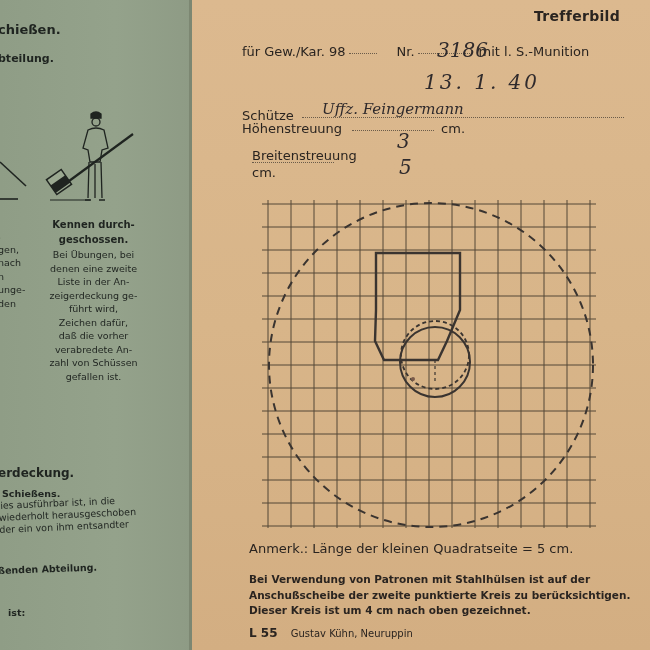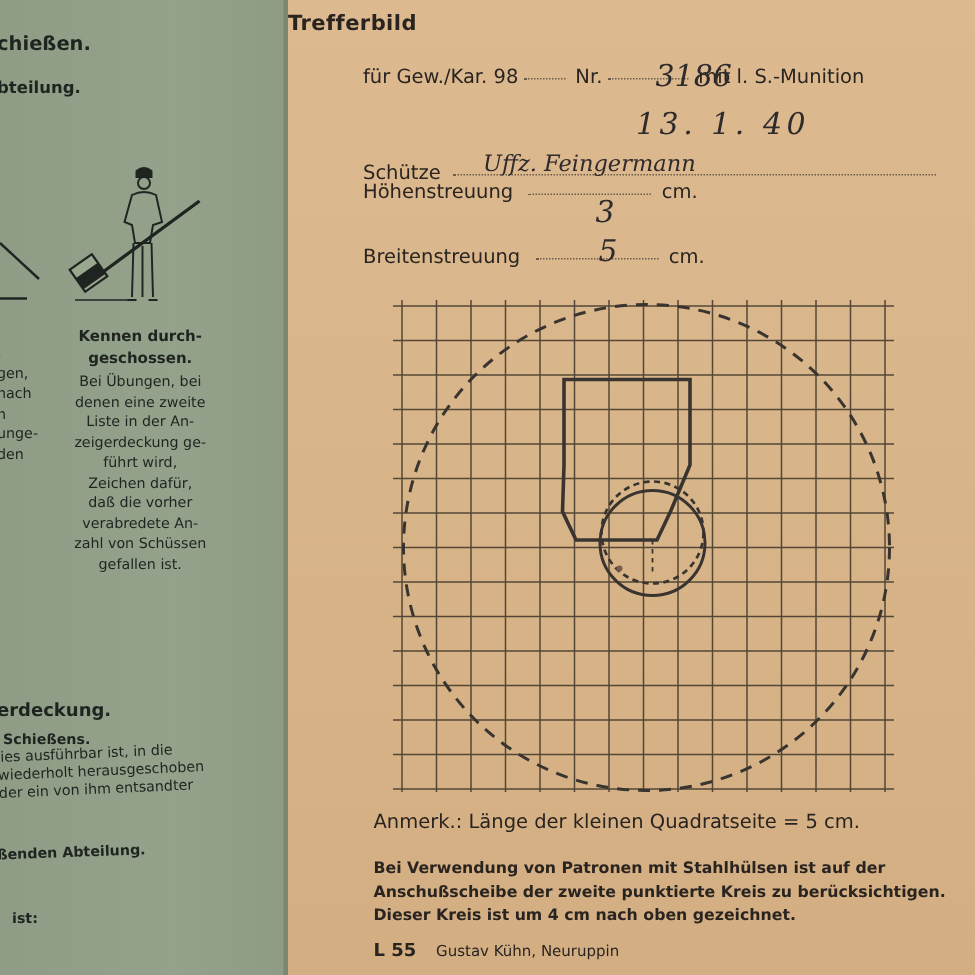--- a/index.html
+++ b/index.html
@@ -8,21 +8,21 @@
     background: linear-gradient(90deg,#8f9d86 0%,#94a28b 60%,#8e9b85 100%); color:#1f2420; overflow:hidden; }
   .left-page .edge { position:absolute; right:0; top:0; width:3px; height:650px; background:#6f7a66; opacity:.6; }
   .right-page { position:absolute; left:192px; top:0; width:458px; height:650px;
     background: linear-gradient(180deg,#dcb98f 0%,#d8b589 50%,#d3ae82 100%); color:#2a2420; }
   .lp { position:absolute; white-space:nowrap; }
   .lp.h1 { font-size:13px; font-weight:bold; }
   .lp.h2 { font-size:11px; font-weight:bold; }
   .lp.small { font-size:9.5px; }
   .centered-col { position:absolute; left:46px; width:95px; top:218px; text-align:center; font-size:9.5px; line-height:13.5px; }
   .centered-col .ttl { font-weight:bold; font-size:10px; line-height:13px; margin-bottom:2px; }
-  .title { position:absolute; left:0; width:428px; top:8px; text-align:left; font-size:14px; font-weight:bold; letter-spacing:.3px; }
+  .title { position:absolute; left:0; width:428px; top:8px; text-align:right; font-size:14px; font-weight:bold; letter-spacing:.3px; }
   .field-row { position:absolute; left:50px; font-size:13px; white-space:nowrap; display:flex; align-items:baseline; }
   .dots { display:inline-block; border-bottom:1px dotted #6b5c4a; height:1px; margin:0 3px; position:relative; top:-2px; }
   .hand { font-family:"DejaVu Serif", serif; font-style:italic; font-size:20px; color:#2f2a2c; position:absolute; }
   .grid-wrap { position:absolute; left:66px; top:198px; width:342px; height:330px; }
   .note { position:absolute; left:57px; top:541px; font-size:13px; white-space:nowrap; }
   .para { position:absolute; left:57px; top:572px; font-size:10.5px; line-height:15.5px; font-weight:bold; white-space:nowrap; }
   .footer { position:absolute; left:57px; top:626px; font-size:10px; white-space:nowrap; }
   .footer .code { font-weight:bold; font-size:12px; margin-right:10px; }
 </style>
 </head>
@@ -88,42 +88,42 @@
   <div class="lp small" style="left:8px;top:607px;font-weight:bold;">ist:</div>
   <div class="edge"></div>
 </div>
 
 <div class="right-page">
   <div class="title">Trefferbild</div>
 
   <div class="field-row" style="top:44px;">
     <span>für Gew./Kar. 98</span>
     <span class="dots" style="width:28px;"></span>
-    <span style="margin-left:4px;">Nr.</span>
+    <span style="margin-left:17px;">Nr.</span>
     <span class="dots" style="width:54px;"></span>
     <span style="margin-left:4px;">mit l. S.-Munition</span>
   </div>
   <div class="hand" style="left:245px;top:38px;">3186</div>
 
   <div class="hand" style="left:232px;top:70px;letter-spacing:3px;">13. 1. 40</div>
 
   <div class="field-row" style="top:108px;">
     <span>Schütze</span>
     <span class="dots" style="width:322px;margin-left:8px;"></span>
   </div>
   <div class="hand" style="left:130px;top:100px;font-size:15px;">Uffz. Feingermann</div>
 
   <div class="field-row" style="top:121px;">
     <span>Höhenstreuung</span>
     <span class="dots" style="width:82px;margin-left:10px;"></span>
     <span style="margin-left:4px;">cm.</span>
   </div>
   <div class="hand" style="left:205px;top:129px;">3</div>
 
-  <div class="field-row" style="top:164px;">
+  <div class="field-row" style="top:148px;flex-direction:column;">
     <span>Breitenstreuung</span>
     <span class="dots" style="width:82px;margin-left:10px;"></span>
     <span style="margin-left:4px;">cm.</span>
   </div>
   <div class="hand" style="left:207px;top:155px;">5</div>
 
   <svg class="grid-wrap" viewBox="0 0 342 330" width="342" height="330">
     <g stroke="#3d3428" stroke-width="1" opacity="0.85">
       <line x1="4" y1="6" x2="338" y2="6"></line>
         <line x1="4" y1="29" x2="338" y2="29"></line>

